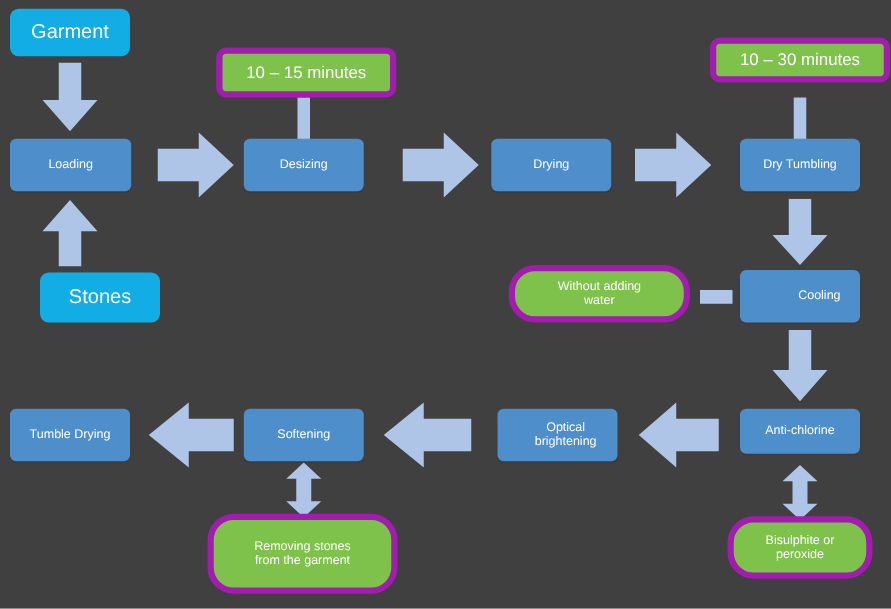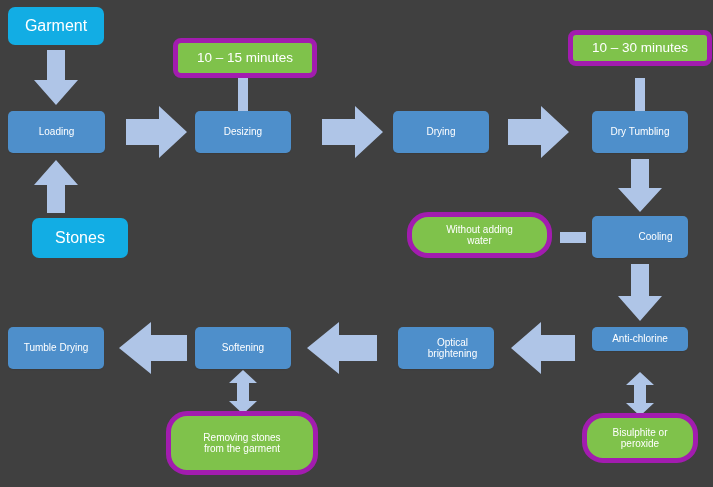--- a/index.html
+++ b/index.html
@@ -178,21 +178,21 @@
 
   <div class="node n-process" style="left:592px; top:216px; width:96px; height:42px;padding-left:35px;">
     <span>Cooling</span>
   </div>
 
   <div class="node n-note small" style="left:407px; top:212px; width:145px; height:46px;">
     <span>Without adding
 water</span>
   </div>
 
-  <div class="node n-process" style="left:592px; top:327px; width:96px; height:24px;">
+  <div class="node n-process" style="left:592px; top:327px; width:96px; height:36px;">
     <span>Anti-chlorine</span>
   </div>
 
   <div class="node n-note small" style="left:582px; top:413px; width:116px; height:50px;">
     <span>Bisulphite or
 peroxide</span>
   </div>
 
   <div class="node n-process" style="left:398px; top:327px; width:96px; height:42px;padding-left:17px;">
     <span>Optical

